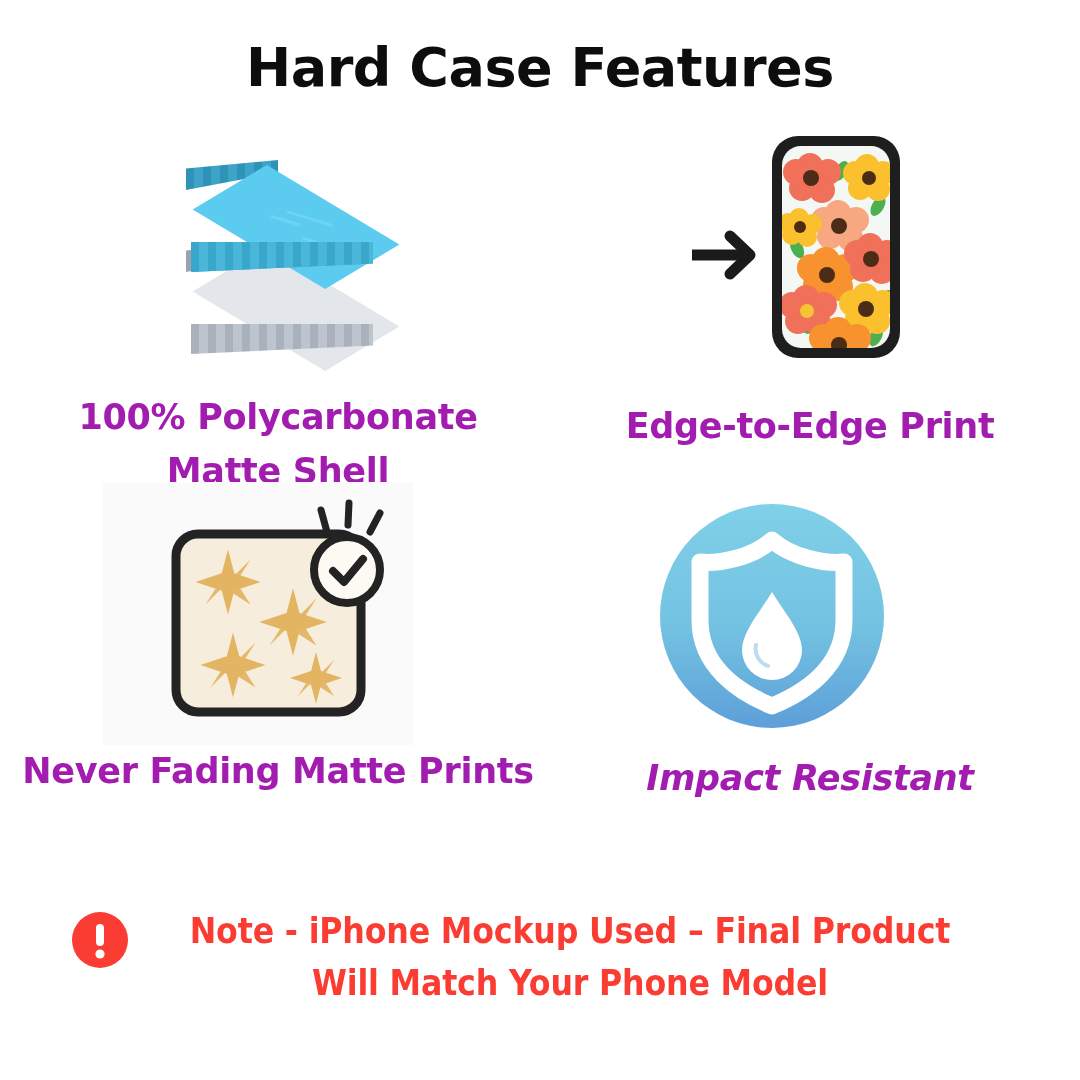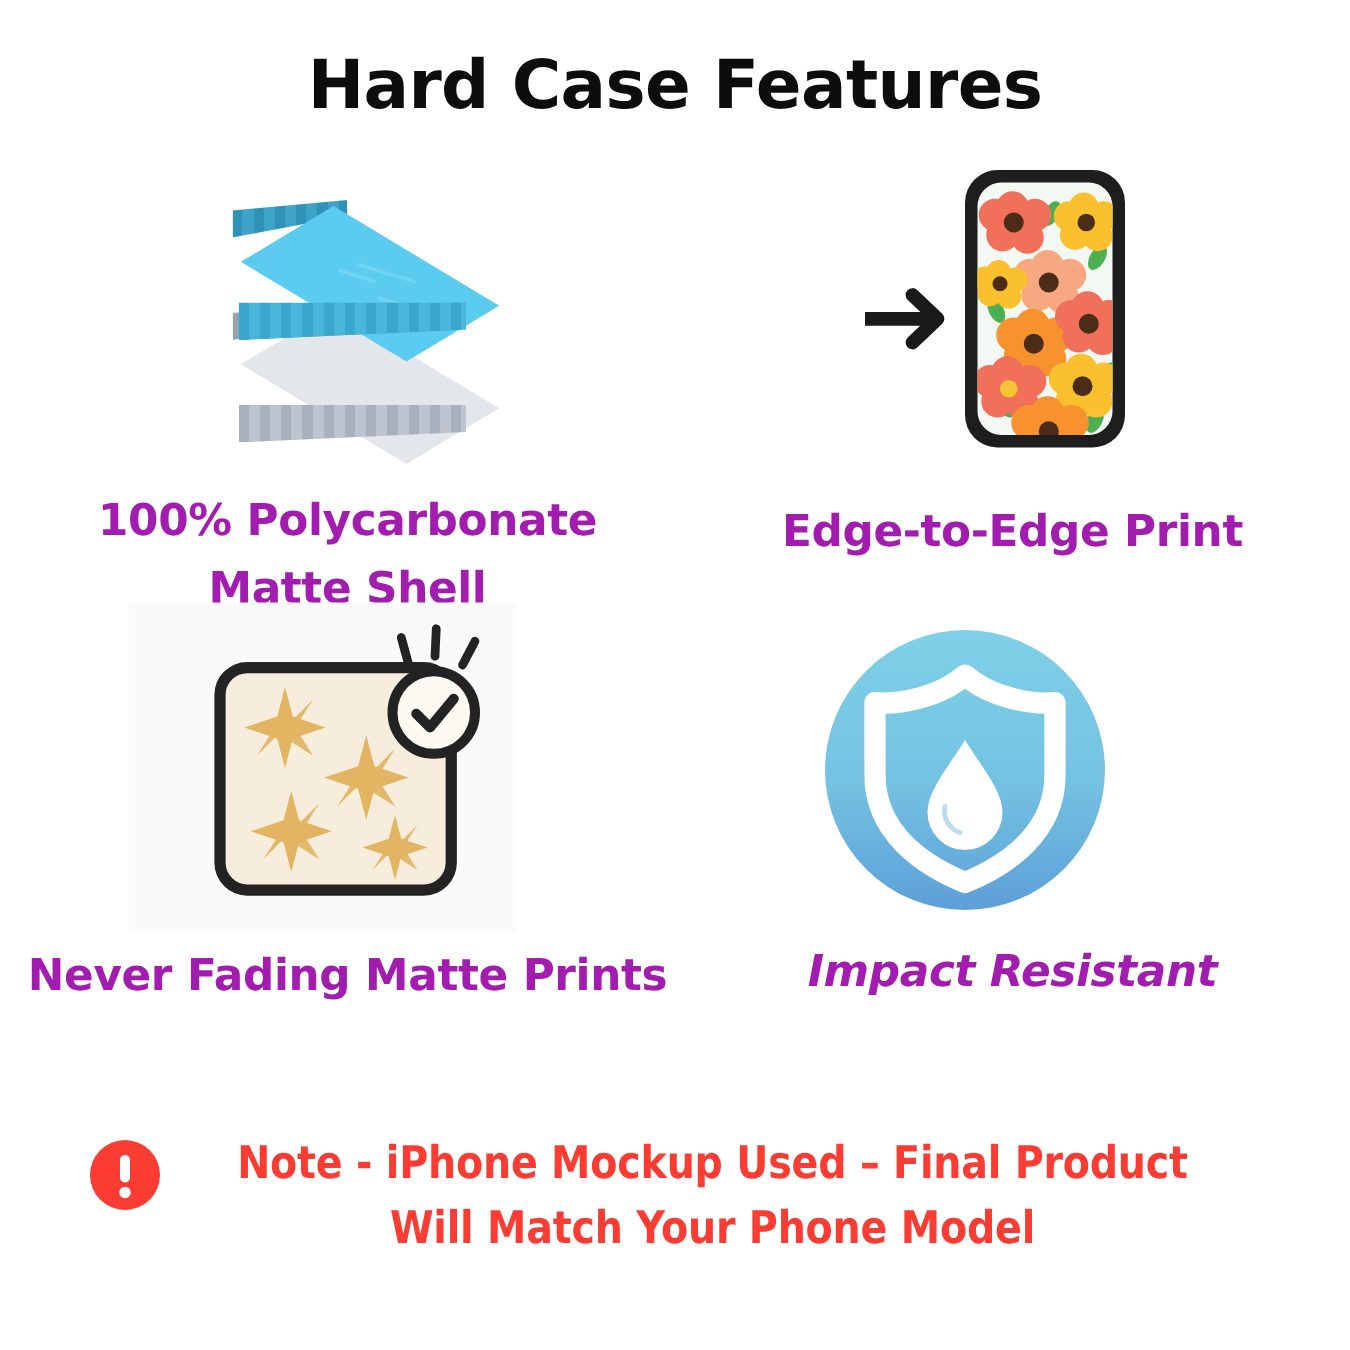--- a/index.html
+++ b/index.html
@@ -372,21 +372,21 @@
           <path d="M352 50 L362 31"></path>
         </g>
 
         <g>
           <circle cx="329" cy="88" r="33" fill="#FDFAF4" stroke="#232323" stroke-width="8"></circle>
           <path d="M315 89 L326 100 L345 77" fill="none" stroke="#232323" stroke-width="8" stroke-linecap="round" stroke-linejoin="round"></path>
         </g>
       </svg>
     </div>
 
-    <div class="feature-label" style="margin-top:10px;">Never Fading Matte Prints</div>
+    <div class="feature-label" style="margin-top:0;">Never Fading Matte Prints</div>
   </div>
 
   <div class="feature" id="cell-impact">
 
     <div class="feature-art shield-wrap">
       <svg width="500" height="240" viewBox="0 0 500 240" xmlns="http://www.w3.org/2000/svg">
         <defs>
           <linearGradient id="circleGrad" x1="0" y1="0" x2="0" y2="1">
             <stop offset="0%" stop-color="#7FD0E8"></stop>
             <stop offset="55%" stop-color="#74C2E2"></stop>

